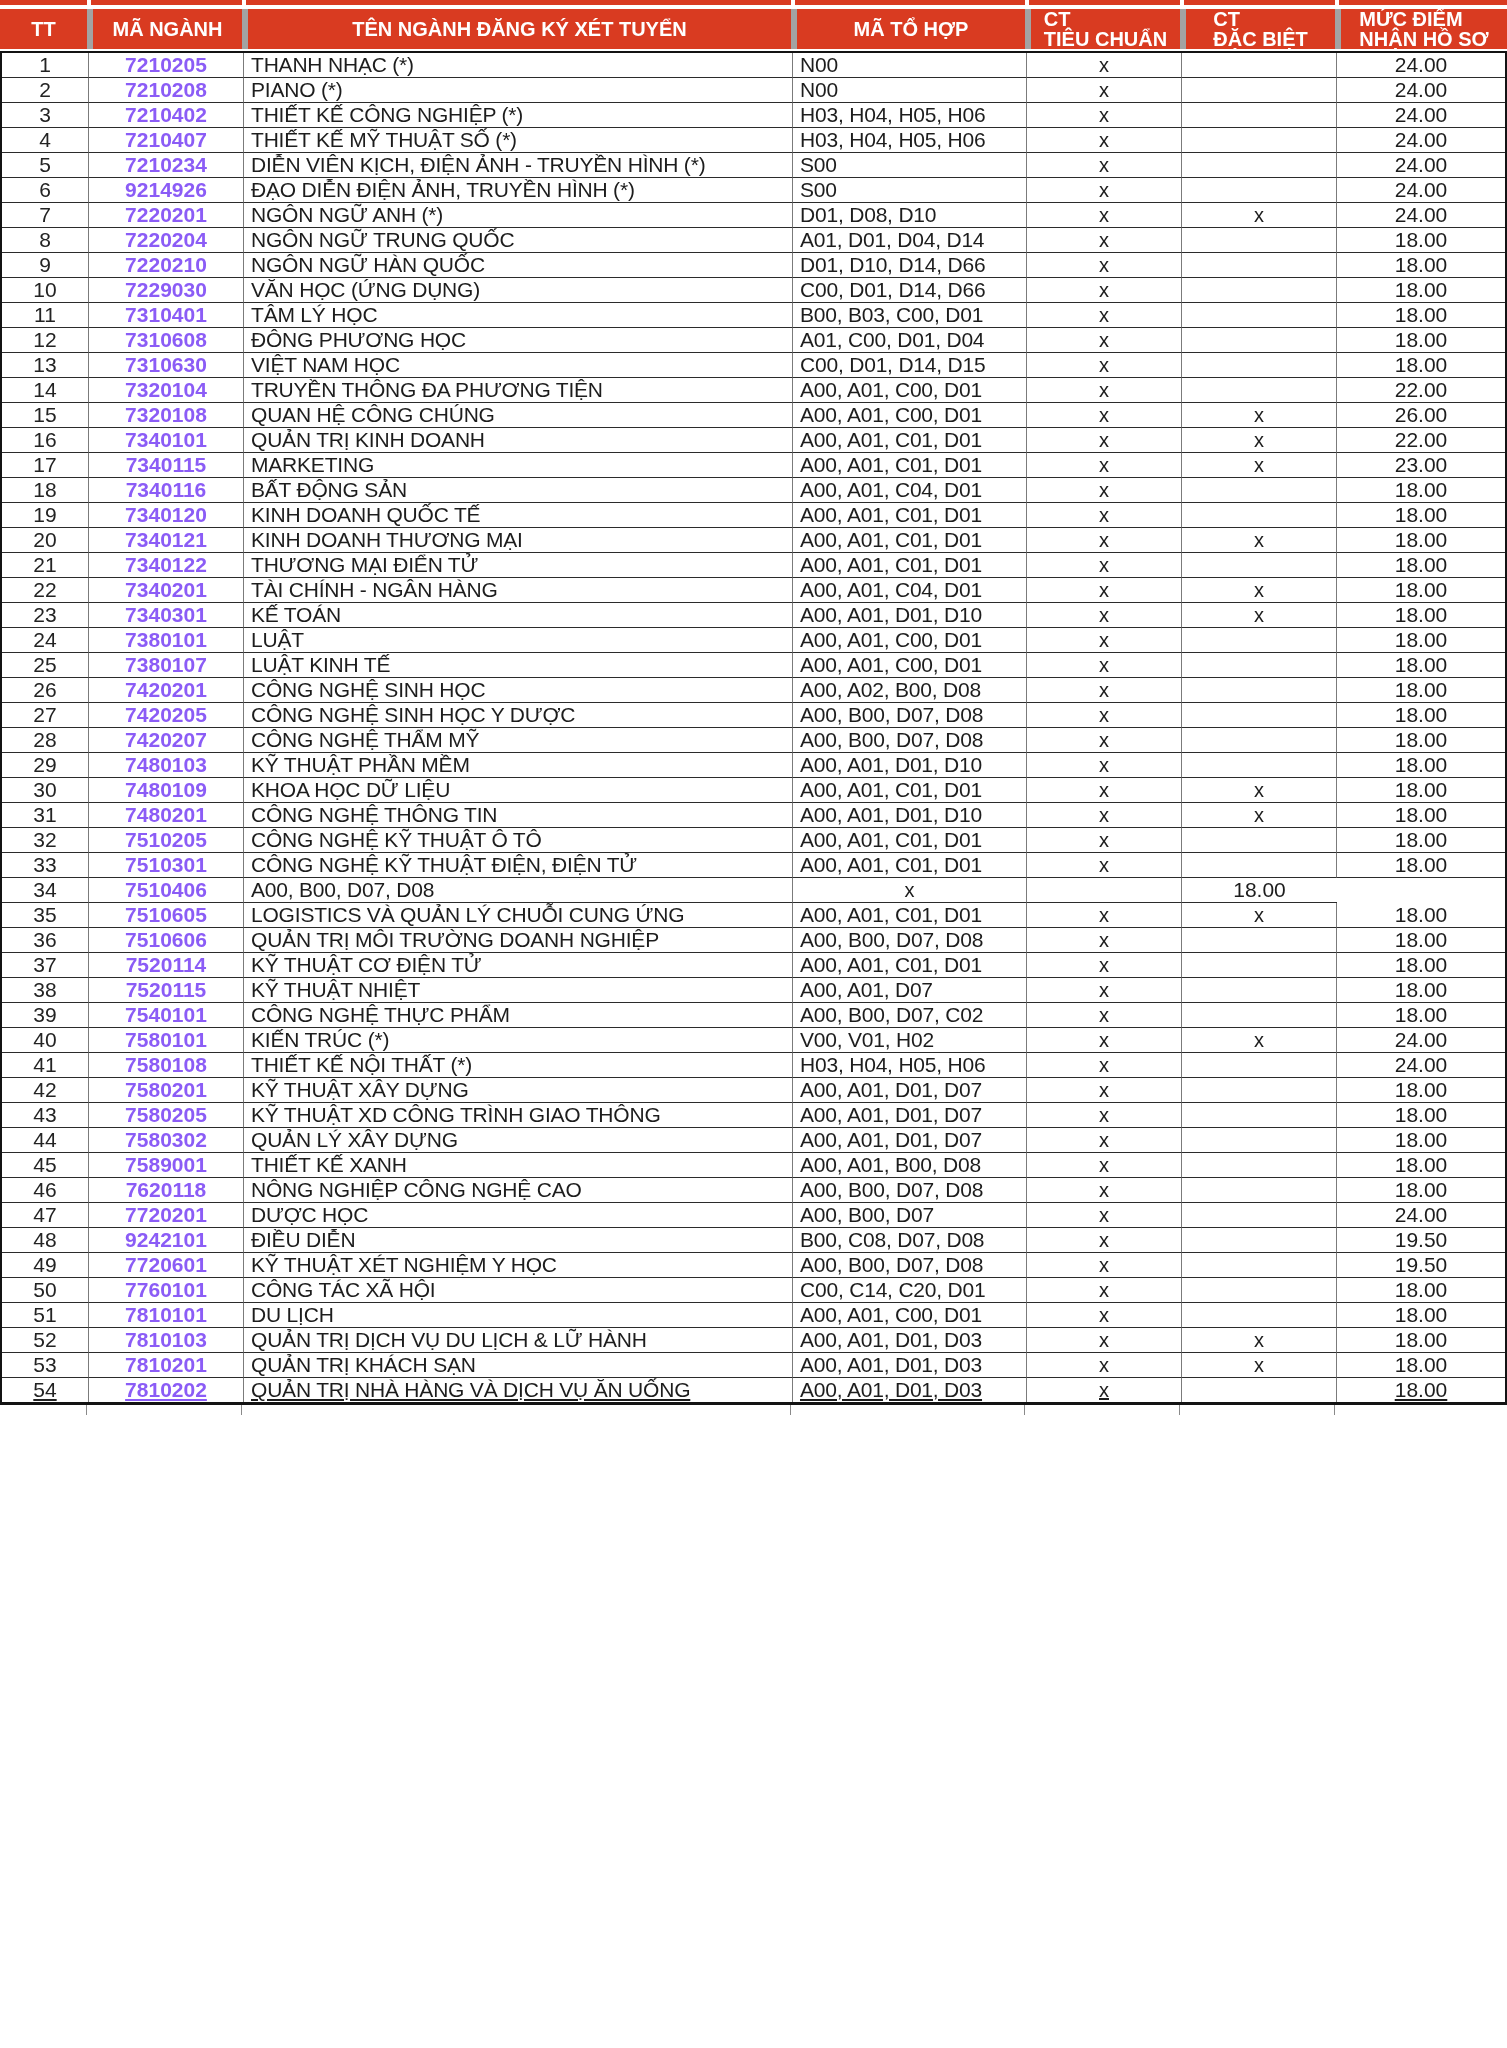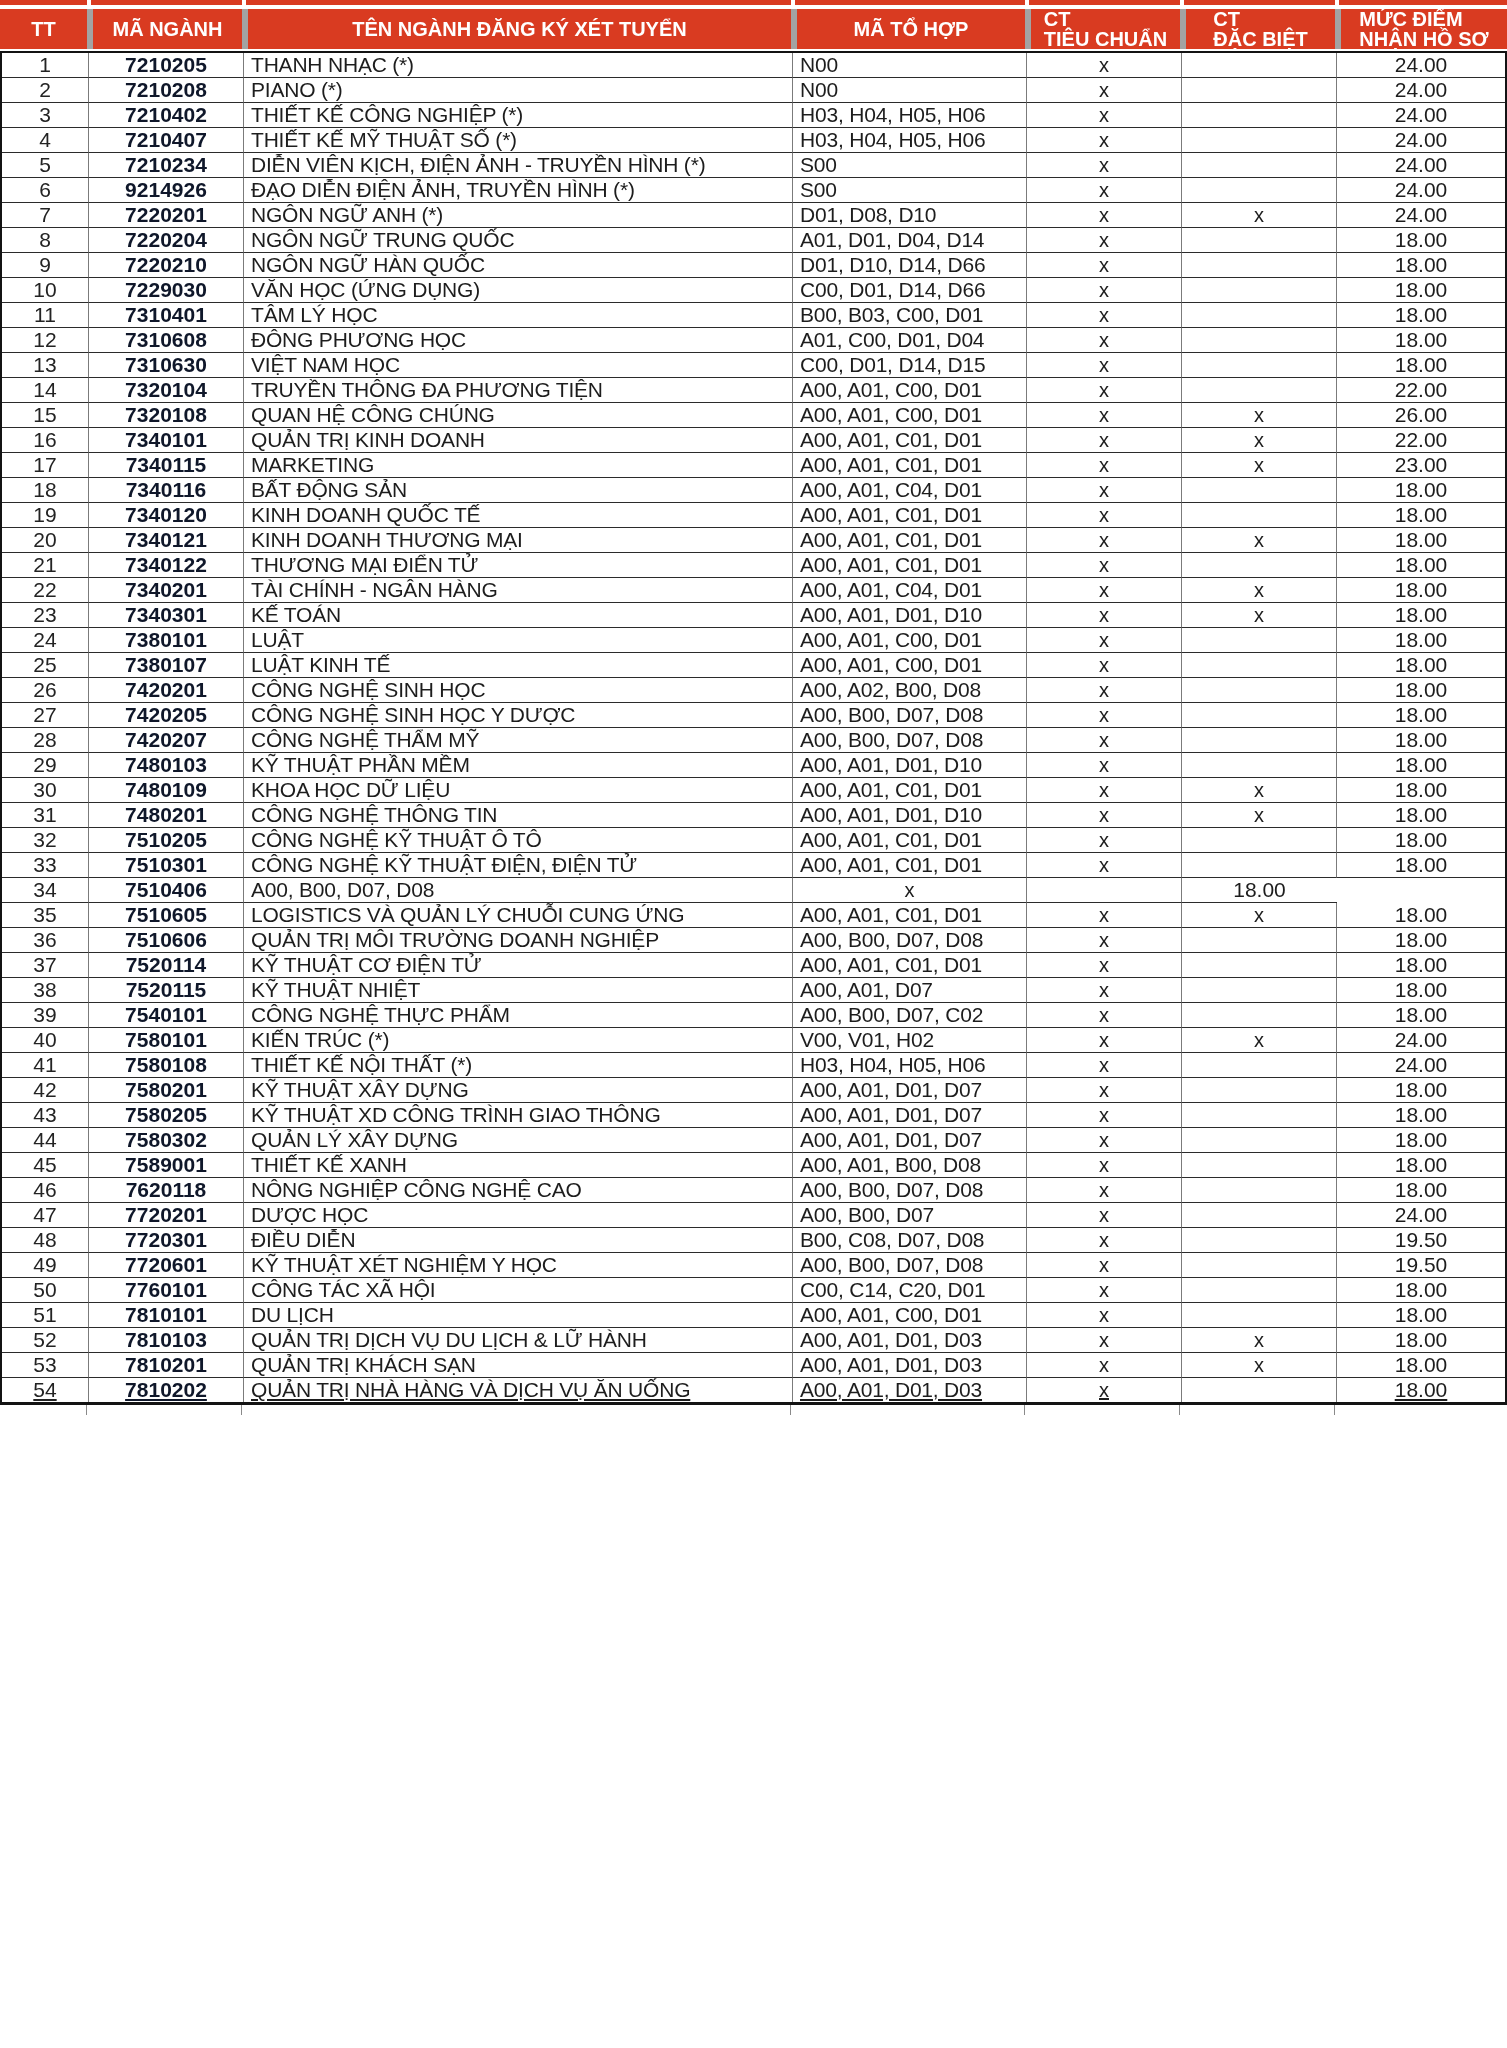--- a/index.html
+++ b/index.html
@@ -31,21 +31,21 @@
   }
   .row{display:grid;grid-template-columns:87px 155px 549px 234px 155px 155px 1fr;}
   .cell{
     display:flex;align-items:center;overflow:hidden;
     border-right:1px solid #7b7b7b;border-bottom:1px solid #2b2b2b;
     font-size:21px;
   }
   .cell:last-child{border-right:none;}
   .row:last-child .cell{border-bottom:none;text-decoration:underline;}
   .c-tt{justify-content:center;color:#232323;}
-  .c-ma_nganh{justify-content:center;font-weight:bold;color:#0f172a;}
+  .c-ma_nganh{justify-content:center;font-weight:bold;color:#8b5cf6;}
   .c-ten_nganh{padding-left:7px;letter-spacing:-0.2px;text-align:right;}
   .c-ma_to_hop{padding-left:7px;font-size:21px;letter-spacing:-0.2px;}
   .c-ct_tieu_chuan,.c-ct_dac_biet{justify-content:center;font-size:20px;}
   .c-muc_diem{justify-content:center;}
 
   
   .bottom-stub{height:10px;}
   .bottom-stub .stub-cell{border-right:1px solid #8a8a8a;}
   .bottom-stub .stub-cell:last-child{border-right:none;}
 </style>
@@ -493,21 +493,21 @@
       <div class="cell c-tt">47</div>
       <div class="cell c-ma_nganh">7720201</div>
       <div class="cell c-ten_nganh">DƯỢC HỌC</div>
       <div class="cell c-ma_to_hop">A00, B00, D07</div>
       <div class="cell c-ct_tieu_chuan">x</div>
       <div class="cell c-ct_dac_biet"></div>
       <div class="cell c-muc_diem">24.00</div>
     </div>
     <div class="row">
       <div class="cell c-tt">48</div>
-      <div class="cell c-ma_nganh">7720301</div>
+      <div class="cell c-ma_nganh">9242101</div>
       <div class="cell c-ten_nganh">ĐIỀU DIỄN</div>
       <div class="cell c-ma_to_hop">B00, C08, D07, D08</div>
       <div class="cell c-ct_tieu_chuan">x</div>
       <div class="cell c-ct_dac_biet"></div>
       <div class="cell c-muc_diem">19.50</div>
     </div>
     <div class="row">
       <div class="cell c-tt">49</div>
       <div class="cell c-ma_nganh">7720601</div>
       <div class="cell c-ten_nganh">KỸ THUẬT XÉT NGHIỆM Y HỌC</div>

